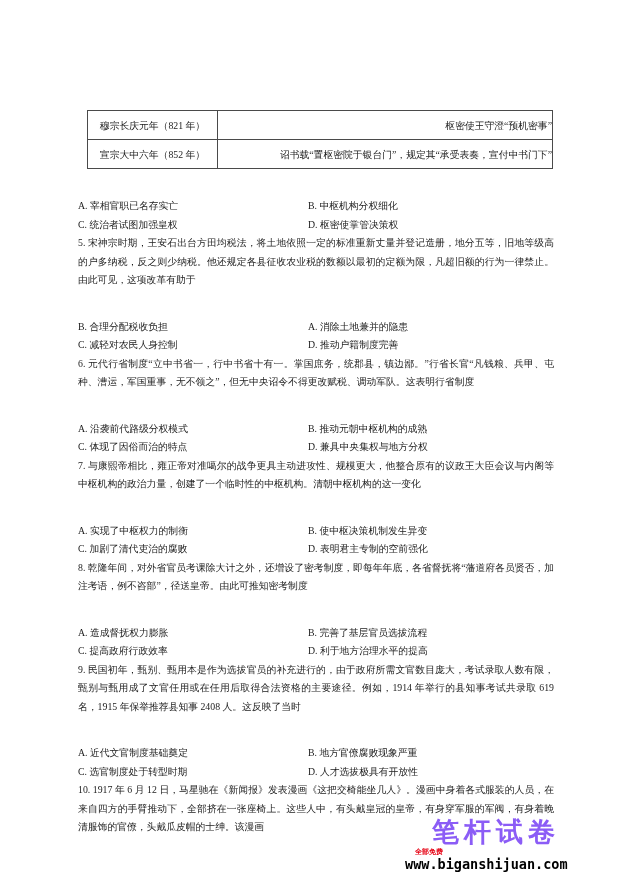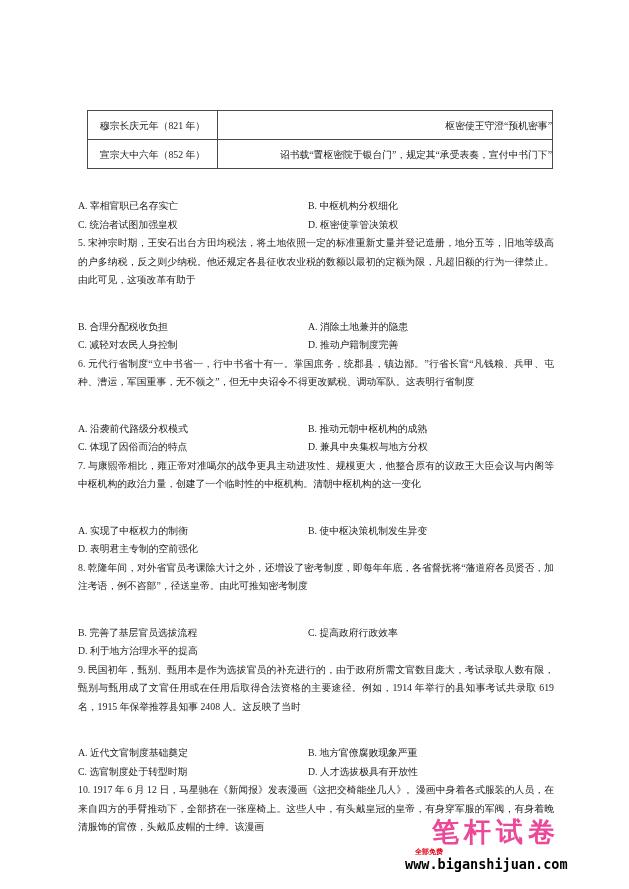--- a/index.html
+++ b/index.html
@@ -52,21 +52,21 @@
     position:absolute;
     left:405px; top:820px;
     width:175px; height:62px;
   }
   .wm-brand {
     position:absolute;
     left:27px; top:-6px;
     font-size:27px;
     font-weight:bold;
     letter-spacing:5px;
-    color:#ec4899;
+    color:#8b5cf6;
     white-space:nowrap;
     font-family:"Liberation Serif","DejaVu Serif",serif;
   }
   .wm-free {
     position:absolute;
     left:10px; top:27px;
     font-size:7px;
     font-weight:bold;
     color:#e60012;
     white-space:nowrap;
@@ -128,27 +128,29 @@
         <span class="opt">C. 体现了因俗而治的特点</span>
         <span class="opt">D. 兼具中央集权与地方分权</span>
       </div>
     </section>
 
     <section class="question">
       <p class="stem">7. 与康熙帝相比，雍正帝对准噶尔的战争更具主动进攻性、规模更大，他整合原有的议政王大臣会议与内阁等中枢机构的政治力量，创建了一个临时性的中枢机构。清朝中枢机构的这一变化</p>
       <div class="options">
         <span class="opt">A. 实现了中枢权力的制衡</span>
         <span class="opt">B. 使中枢决策机制发生异变</span>
+        <span class="opt">C. 加剧了清代吏治的腐败</span>
         <span class="opt">D. 表明君主专制的空前强化</span>
       </div>
     </section>
 
     <section class="question">
       <p class="stem">8. 乾隆年间，对外省官员考课除大计之外，还增设了密考制度，即每年年底，各省督抚将“藩道府各员贤否，加注考语，例不咨部”，径送皇帝。由此可推知密考制度</p>
       <div class="options">
+        <span class="opt">A. 造成督抚权力膨胀</span>
         <span class="opt">B. 完善了基层官员选拔流程</span>
         <span class="opt">C. 提高政府行政效率</span>
         <span class="opt">D. 利于地方治理水平的提高</span>
       </div>
     </section>
 
     <section class="question">
       <p class="stem">9. 民国初年，甄别、甄用本是作为选拔官员的补充进行的，由于政府所需文官数目庞大，考试录取人数有限，甄别与甄用成了文官任用或在任用后取得合法资格的主要途径。例如，1914 年举行的县知事考试共录取 619 名，1915 年保举推荐县知事 2408 人。这反映了当时</p>
       <div class="options">
         <span class="opt">A. 近代文官制度基础奠定</span>

